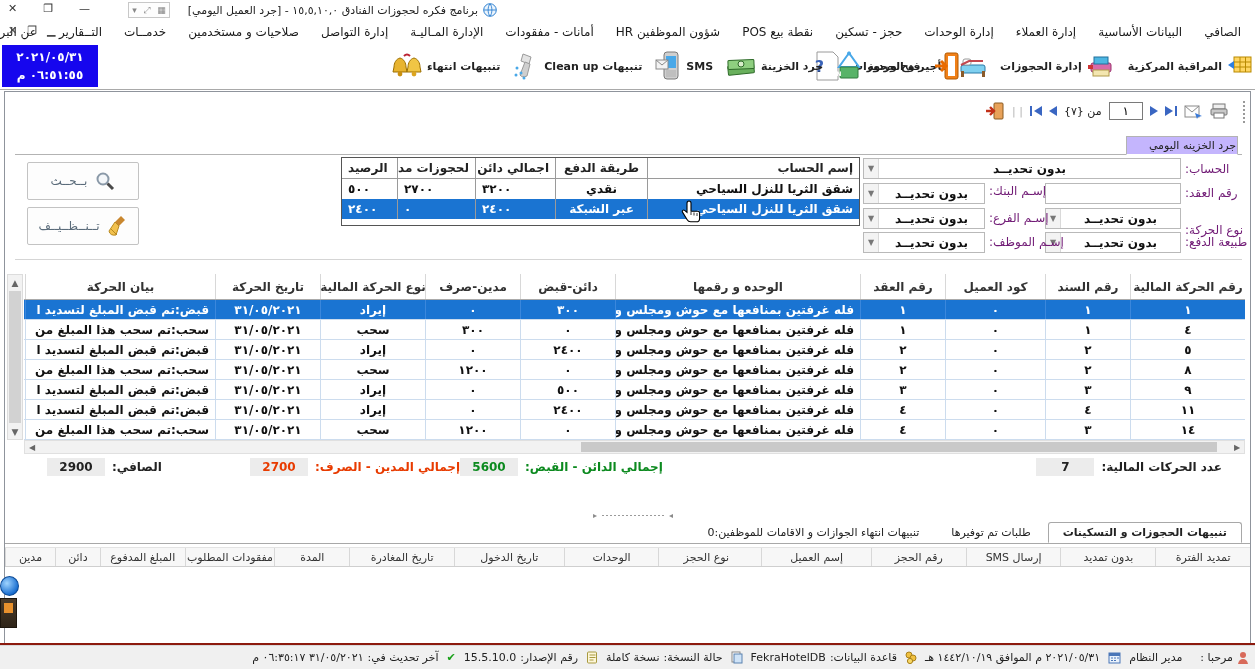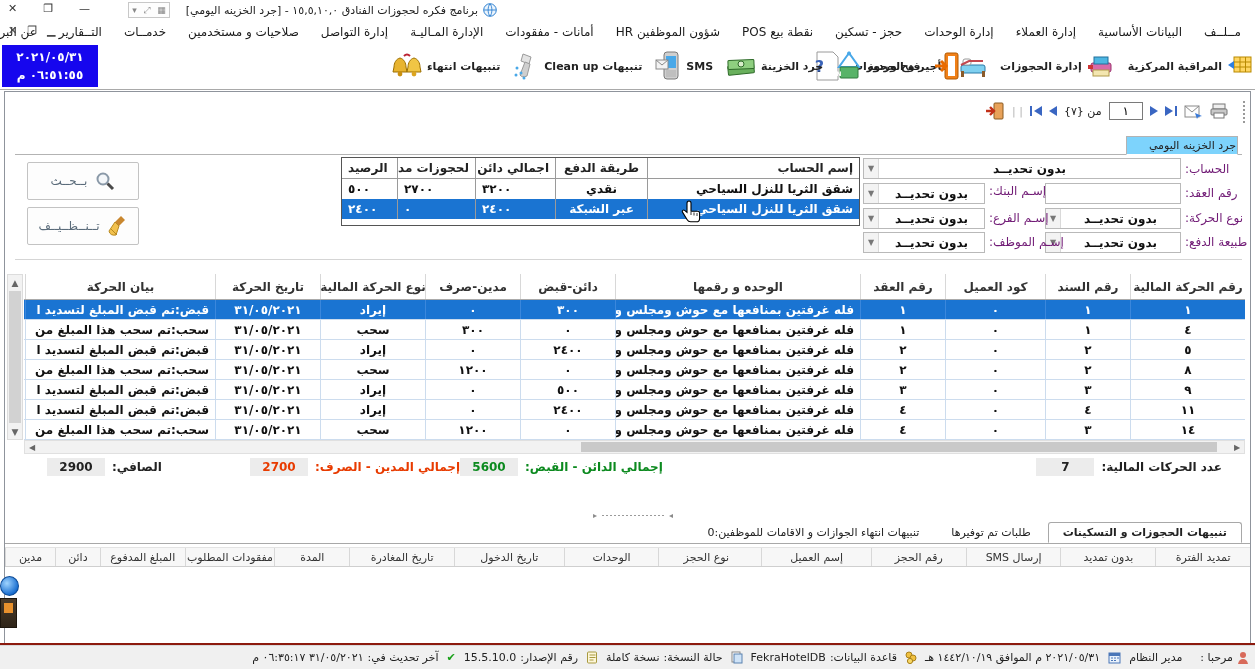--- a/index.html
+++ b/index.html
@@ -29,21 +29,21 @@
   .tri{width:0;height:0;border-top:5px solid transparent;border-bottom:5px solid transparent;display:inline-block;}
   .tri.left{border-right:8px solid #3a66c2;}
   .tri.right{border-left:8px solid #3a66c2;}
   .vbar{width:2px;height:10px;background:#3a66c2;display:inline-block;}
   .navgrp{display:flex;align-items:center;gap:2px;cursor:pointer;}
   .recbox{width:34px;height:18px;border:1px solid #7a7a7a;background:#fff;text-align:center;font-size:12px;direction:rtl;}
   .oflabel{font-size:11px;color:#222;direction:rtl;}
   .dots-handle{position:absolute;top:8px;left:1237px;width:4px;height:24px;background-image:radial-gradient(#9a9a9a 1px,transparent 1px);background-size:4px 4px;}
   
   .filterpanel{position:absolute;top:62px;left:10px;right:8px;height:106px;border-top:1px solid #b3b3b3;border-bottom:1px solid #d5d5d5;}
-  .paneltab{position:absolute;top:44px;right:12px;width:112px;height:19px;border:1px solid #b3b3b3;border-bottom:1px solid #fff;background:#7dd3fc;text-align:center;font-size:11px;color:#222;line-height:17px;z-index:2;padding-left:21px;}
+  .paneltab{position:absolute;top:44px;right:12px;width:112px;height:19px;border:1px solid #b3b3b3;border-bottom:1px solid #fff;background:#c4b5fd;text-align:center;font-size:11px;color:#222;line-height:17px;z-index:2;padding-left:21px;}
   .flabel{position:absolute;font-size:12px;color:#701a75;white-space:nowrap;}
   .combo{position:absolute;height:21px;border:1px solid #b9b9b9;background:#fff;display:flex;align-items:center;direction:rtl;cursor:pointer;}
   .combo .cval{flex:1;text-align:center;font-weight:bold;font-size:12px;color:#111;}
   .combo .carr{width:15px;height:100%;border-right:1px solid #d9d9d9;background:#f3f3f3;color:#777;font-size:8px;display:flex;align-items:center;justify-content:center;order:2;}
   .tbox{position:absolute;height:21px;border:1px solid #b9b9b9;background:#fff;}
   
   .sidebtn{position:absolute;left:22px;width:112px;height:38px;border:1px solid #c3c3c3;border-radius:2px;background:#fdfdfd;display:flex;align-items:center;justify-content:center;gap:8px;font-size:12px;color:#5a6b7a;cursor:pointer;}
   
   .sumtable{position:absolute;top:65px;left:336px;width:519px;border:1px solid #555;background:#fff;}
   .sumrow{display:flex;direction:rtl;}
@@ -96,36 +96,36 @@
 </style>
 </head>
 <body>
 
 <div class="titlebar">
   <div class="app-title">
     <svg width="14" height="14" viewBox="0 0 14 14">
         <circle cx="7" cy="7" r="6.3" fill="#eaf4fd" stroke="#2c7fd0"></circle>
         <path d="M1 7h12M7 1c2.5 2 2.5 10 0 12M7 1c-2.5 2-2.5 10 0 12" stroke="#2c7fd0" fill="none" stroke-width="0.9"></path>
       </svg>
-    <span>برنامج فكره لحجوزات الفنادق ١٥,٥,١٠,٠ - [جرد الخزينه اليومي]</span>
+    <span>برنامج فكره لحجوزات الفنادق ١٥,٥,١٠,٠ - [جرد العميل اليومي]</span>
   </div>
   <div class="chrome-mini">
     <span>▦</span>
       <span>⤢</span>
       <span>▾</span>
   </div>
   <div class="win-controls">
     <span>—</span>
     <span>❐</span>
     <span>✕</span>
   </div>
 </div>
 
 <div class="menubar" id="menubar">
-    <span class="mi">مــلــف</span>
+    <span class="mi">الصافي</span>
     <span class="mi">البيانات الأساسية</span>
     <span class="mi">إدارة العملاء</span>
     <span class="mi">إدارة الوحدات</span>
     <span class="mi">حجز - تسكين</span>
     <span class="mi">نقطة بيع POS</span>
     <span class="mi">شؤون الموظفين HR</span>
     <span class="mi">أمانات - مفقودات</span>
     <span class="mi">الإدارة المـاليـة</span>
     <span class="mi">إدارة التواصل</span>
     <span class="mi">صلاحيات و مستخدمين</span>
@@ -285,21 +285,21 @@
   </div>
 
   <span class="flabel" style="top:94px;left:1180px;">رقم العقد:</span>
   <input class="tbox" style="top: 91px; left: 1040px; width: 136px;" value="">
   <span class="flabel" style="top:92px;left:984px;">إسـم البنك:</span>
   <div class="combo" style="top:91px;left:858px;width:122px;">
     <span class="carr">▼</span>
       <span class="cval">بدون تحديــد</span>
   </div>
 
-  <span class="flabel" style="top:119px;left:1180px;">نوع الحركة:</span>
+  <span class="flabel" style="top:131px;left:1180px;">نوع الحركة:</span>
   <div class="combo" style="top:116px;left:1040px;width:136px;">
     <span class="carr">▼</span>
       <span class="cval">بدون تحديــد</span>
   </div>
   <span class="flabel" style="top:119px;left:984px;">إسـم الفرع:</span>
   <div class="combo" style="top:116px;left:858px;width:122px;">
     <span class="carr">▼</span>
       <span class="cval">بدون تحديــد</span>
   </div>
 

